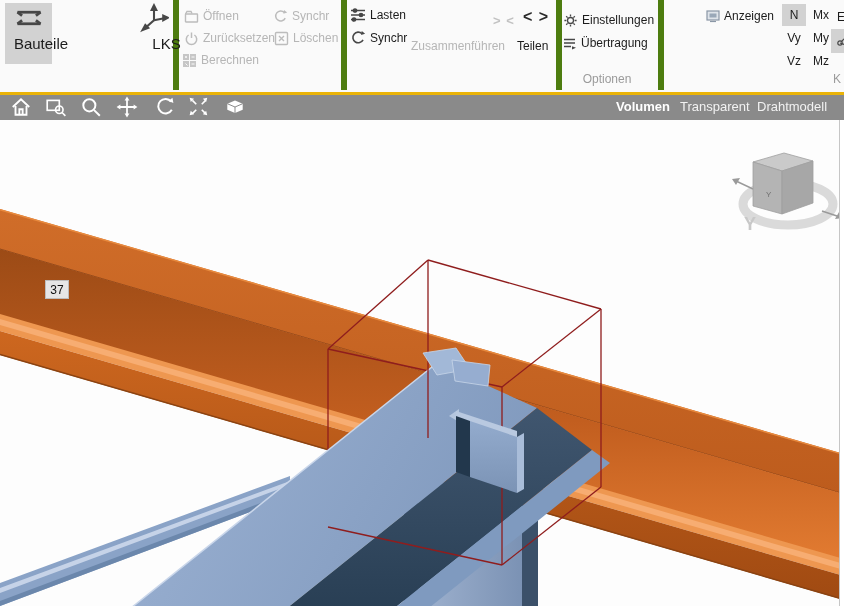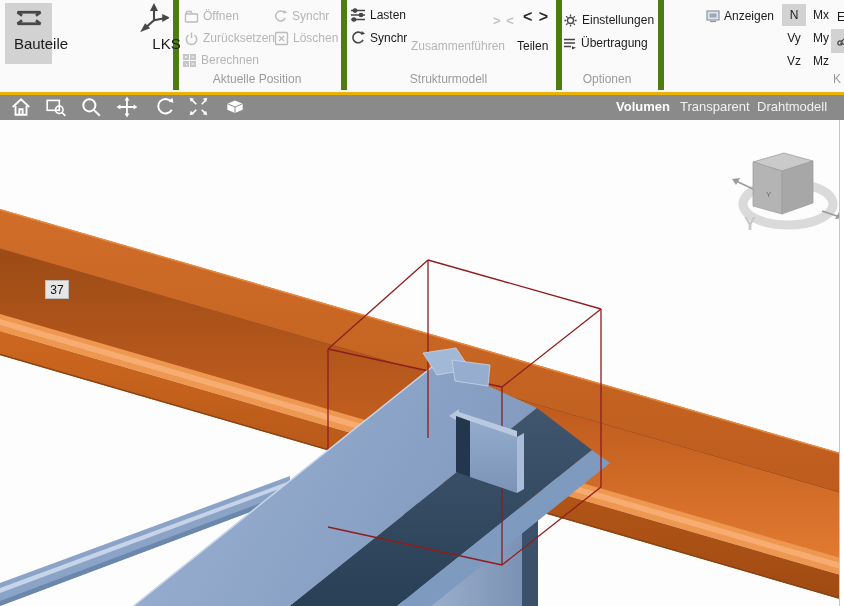--- a/index.html
+++ b/index.html
@@ -117,21 +117,20 @@
         <svg width="15" height="15" viewBox="0 0 15 15">
           <rect x="1" y="1" width="6" height="6" fill="#c6c6c6"></rect>
             <rect x="8" y="1" width="6" height="6" fill="#c6c6c6"></rect>
           <rect x="1" y="8" width="6" height="6" fill="#c6c6c6"></rect>
             <rect x="8" y="8" width="6" height="6" fill="#c6c6c6"></rect>
           <path d="M3 4 h2 M4 3 v2 M9.5 4 h3 M3.5 10.5 l2 2 M9.5 11 h3" stroke="#fff" stroke-width="0.9"></path>
           </svg>
       </span>
       <span>Berechnen</span>
     </div>
-    <div class="glabel">Aktuelle Position</div>
   </div>
 
   <div class="rgroup" style="left:341px;width:215px;">
     <div class="smallbtn" style="left:9px;top:6px;">
       <span class="icon">
         <svg width="16" height="16" viewBox="0 0 16 16" stroke="#474747" stroke-width="1.3" fill="#474747">
           <path d="M1 3.5 h14 M1 8 h14 M1 12.5 h14" fill="none"></path>
           <circle cx="5" cy="3.5" r="1.7"></circle>
             <circle cx="11" cy="8" r="1.7"></circle>
             <circle cx="4" cy="12.5" r="1.7"></circle>
@@ -149,21 +148,20 @@
       <span>Synchr</span>
     </div>
     <div class="glyphbtn disabled" style="left:152px;top:13px;font-size:13px;"><span>&gt; &lt;</span></div>
     <div class="smallbtn disabled" style="left:70px;top:37px;text-align:right;">
       <span>Zusammenführen</span>
     </div>
     <div class="glyphbtn" style="left:182px;top:8px;font-size:16px;"><span>&lt; &gt;</span></div>
     <div class="smallbtn" style="left:176px;top:37px;">
       <span>Teilen</span>
     </div>
-    <div class="glabel">Strukturmodell</div>
   </div>
 
   <div class="rgroup" style="left:556px;width:102px;">
     <div class="smallbtn" style="left:7px;top:11px;">
       <span class="icon">
         <svg width="15" height="15" viewBox="0 0 16 16" fill="none" stroke="#474747" stroke-width="1.4">
           <circle cx="8" cy="8" r="3.2"></circle>
           <path d="M8 1.5 V3.6 M8 12.4 V14.5 M1.5 8 H3.6 M12.4 8 H14.5 M3.4 3.4 L4.9 4.9 M11.1 11.1 L12.6 12.6 M12.6 3.4 L11.1 4.9 M4.9 11.1 L3.4 12.6"></path>
           </svg>
       </span>

